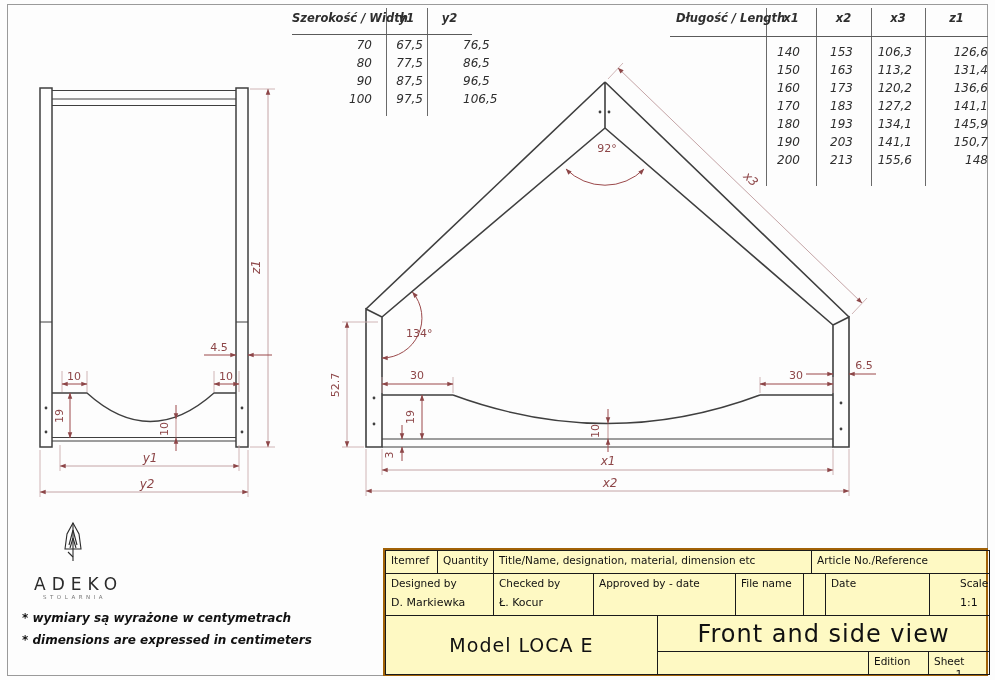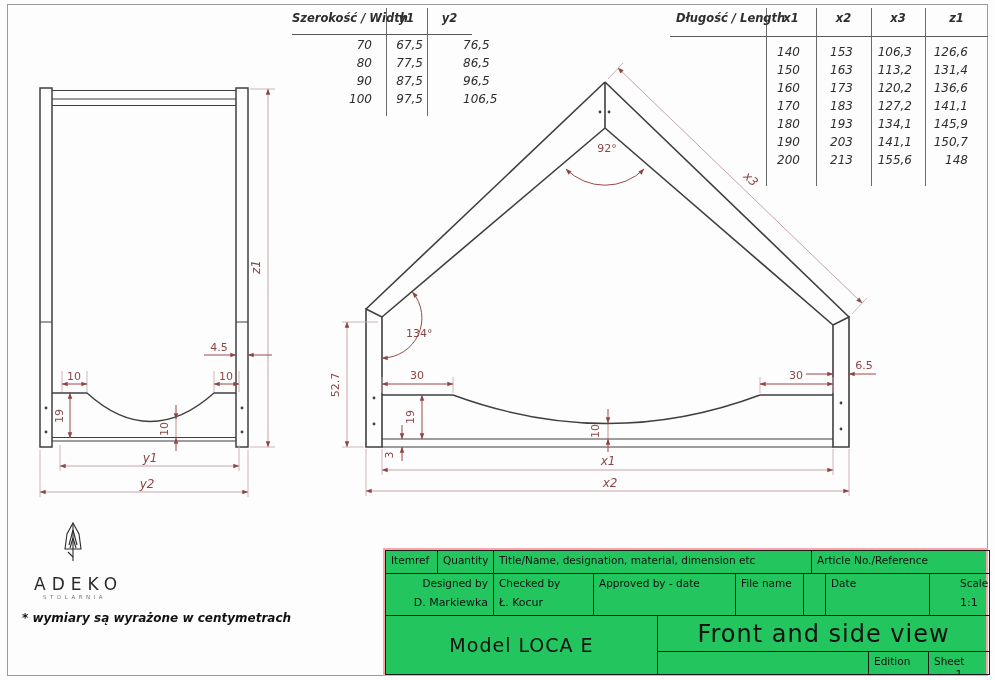--- a/index.html
+++ b/index.html
@@ -31,25 +31,25 @@
   .trow { display:grid; height:18px; font-size:12px; }
   #width-table  .trow { grid-template-columns:94px 41px 45px; }
   #length-table .trow { grid-template-columns:96px 50px 55px 54px 63px; }
   .tcell { text-align:right; white-space:nowrap; }
   #width-table  .tcell:nth-child(1){ padding-right:14px; }
   #width-table  .tcell:nth-child(2){ padding-right:4px; }
   #width-table  .tcell:nth-child(3){ padding-right:2px;padding-left:36px; }
   #length-table .tcell:nth-child(2){ padding-right:16px; }
   #length-table .tcell:nth-child(3){ padding-right:18px; }
   #length-table .tcell:nth-child(4){ padding-right:13px; }
-  #length-table .tcell:nth-child(5){ padding-right:20px; }
+  #length-table .tcell:nth-child(5){ }
 
   
   #title-block { position:absolute; left:383px; top:548px; width:605px; height:128px;
-                 border:2px solid #fca5a5; box-sizing:border-box; background:#22c55e; }
+                 border:2px solid #a16207; box-sizing:border-box; background:#fef9c3; }
   .tb-cell { position:absolute; box-sizing:border-box; border:1px solid #1a1a1a;
              font-size:10.5px; color:#111; padding:3px 5px; overflow:hidden; white-space:nowrap; }
   .tb-value { margin-top:7px; font-size:11px; }
   .tb-center { display:flex; align-items:center; justify-content:center; padding:0; }
   .tb-model { font-size:19px; letter-spacing:1px; }
   .tb-view  { font-size:24px; letter-spacing:1px; }
   .tb-sheetval { text-align:center; margin-top:1px; font-size:11px; }
 
   
   #logo { position:absolute; left:28px; top:521px; width:90px; text-align:center; color:#2b2b2b; }
@@ -281,34 +281,35 @@
       <path d="M15,9 L19,24 M15,9 L11,24 M15,17 L18,27 M15,17 L12,27"></path>
       <path d="M15,36 L10,31"></path>
     </g>
   </svg>
   <div class="logo-name">ADEKO</div>
   <div class="logo-sub">STOLARNIA</div>
 </div>
 
 <div id="notes">
   <div>* wymiary są wyrażone w centymetrach</div>
+  <div>* dimensions are expressed in centimeters</div>
 </div>
 
 <div id="title-block">
 
   <div class="tb-cell" style="left:0;   top:0; width:53px;  height:24px;">
     <span>Itemref</span></div>
   <div class="tb-cell" style="left:52px; top:0; width:57px;  height:24px;">
     <span>Quantity</span></div>
   <div class="tb-cell" style="left:426px; top:0; width:179px; height:24px;">
     <span>Article No./Reference</span></div>
   <div class="tb-cell" style="left:108px; top:0; width:319px; height:24px;">
     <span>Title/Name, designation, material, dimension etc</span></div>
 
-  <div class="tb-cell" style="left:0;    top:23px; width:109px; height:43px;text-align:right;">
+  <div class="tb-cell" style="left:0;    top:23px; width:109px; height:43px;">
     <div>Designed by</div>
     <div class="tb-value">D. Markiewka</div>
     </div>
   <div class="tb-cell" style="left:108px; top:23px; width:101px; height:43px;">
     <div>Checked by</div>
     <div class="tb-value">Ł. Kocur</div>
     </div>
   <div class="tb-cell" style="left:208px; top:23px; width:143px; height:43px;">
     <div>Approved by - date</div>
     </div>

